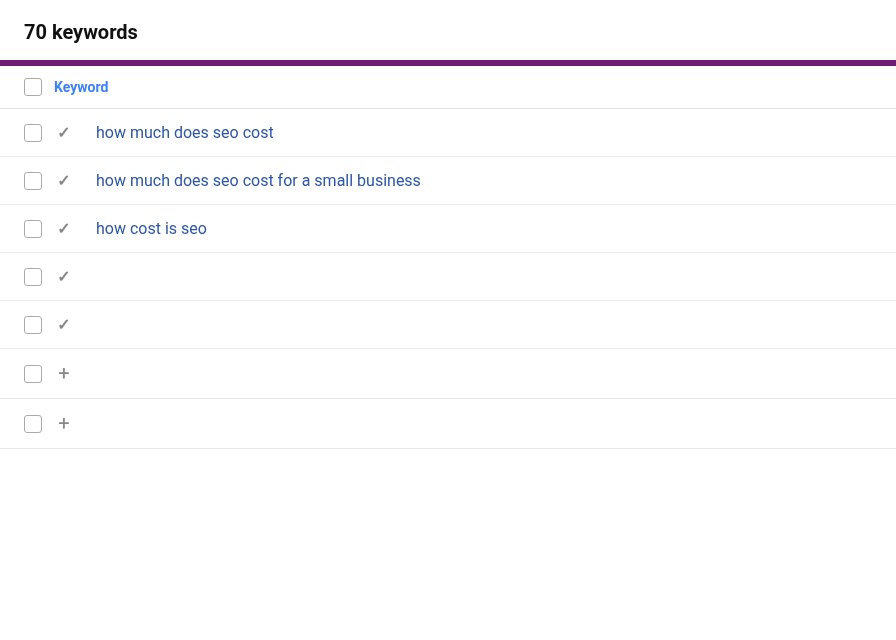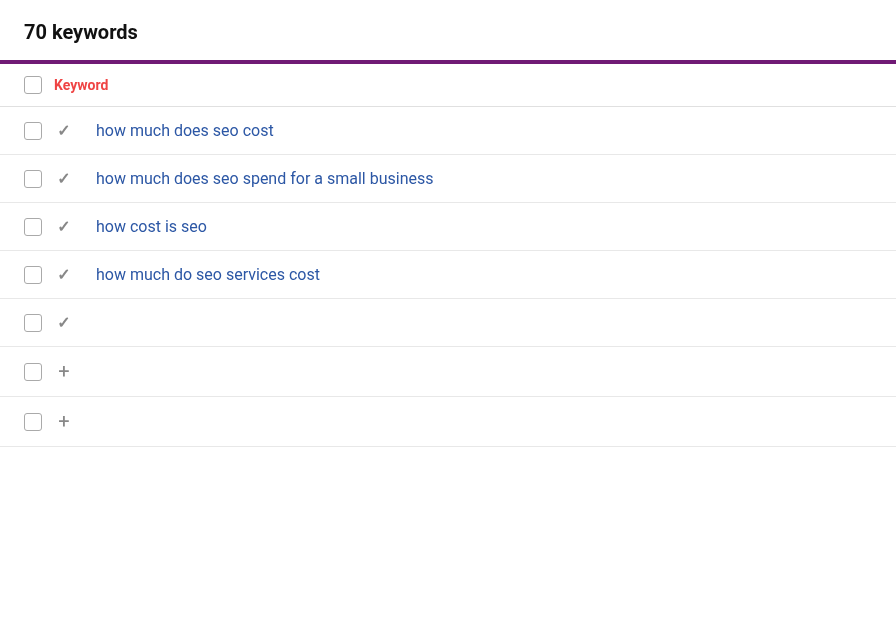--- a/index.html
+++ b/index.html
@@ -11,21 +11,21 @@
     body {
       font-family: -apple-system, BlinkMacSystemFont, 'Segoe UI', Roboto, Arial, sans-serif;
       background: #fff;
       color: #333;
       width: 896px;
       min-height: 640px;
     }
 
     .header {
       padding: 20px 18px 16px 24px;
-      border-bottom: 4px solid #701a75;
+      border-bottom: 6px solid #701a75;
     }
 
     .header-title {
       font-size: 20px;
       font-weight: 700;
       color: #111;
     }
 
     .table-header {
       display: flex;
@@ -42,21 +42,21 @@
       border-radius: 3px;
       display: inline-block;
       flex-shrink: 0;
       background: #fff;
       cursor: pointer;
     }
 
     .col-keyword-label {
       font-size: 14px;
       font-weight: 700;
-      color: #ef4444;
+      color: #3b82f6;
       margin-left: 12px;
     }
 
     .keyword-row {
       display: flex;
       align-items: center;
       padding: 14px 24px;
       border-bottom: 1px solid #e8e8e8;
       background: #fff;
     }
@@ -113,31 +113,30 @@
 
 <div id="keywords-list">
 <div class="keyword-row">
       <span class="row-checkbox"></span>
       <span class="row-icon"><span class="icon-check">✓</span></span>
       <span class="keyword-text">how much does seo cost</span>
     </div>
     <div class="keyword-row">
       <span class="row-checkbox"></span>
       <span class="row-icon"><span class="icon-check">✓</span></span>
-      <span class="keyword-text">how much does seo spend for a small business</span>
+      <span class="keyword-text">how much does seo cost for a small business</span>
     </div>
     <div class="keyword-row">
       <span class="row-checkbox"></span>
       <span class="row-icon"><span class="icon-check">✓</span></span>
       <span class="keyword-text">how cost is seo</span>
     </div>
     <div class="keyword-row">
       <span class="row-checkbox"></span>
       <span class="row-icon"><span class="icon-check">✓</span></span>
-      <span class="keyword-text">how much do seo services cost</span>
     </div>
     <div class="keyword-row">
       <span class="row-checkbox"></span>
       <span class="row-icon"><span class="icon-check">✓</span></span>
     </div>
     <div class="keyword-row">
       <span class="row-checkbox"></span>
       <span class="row-icon"><span class="icon-plus">+</span></span>
     </div>
     <div class="keyword-row">

